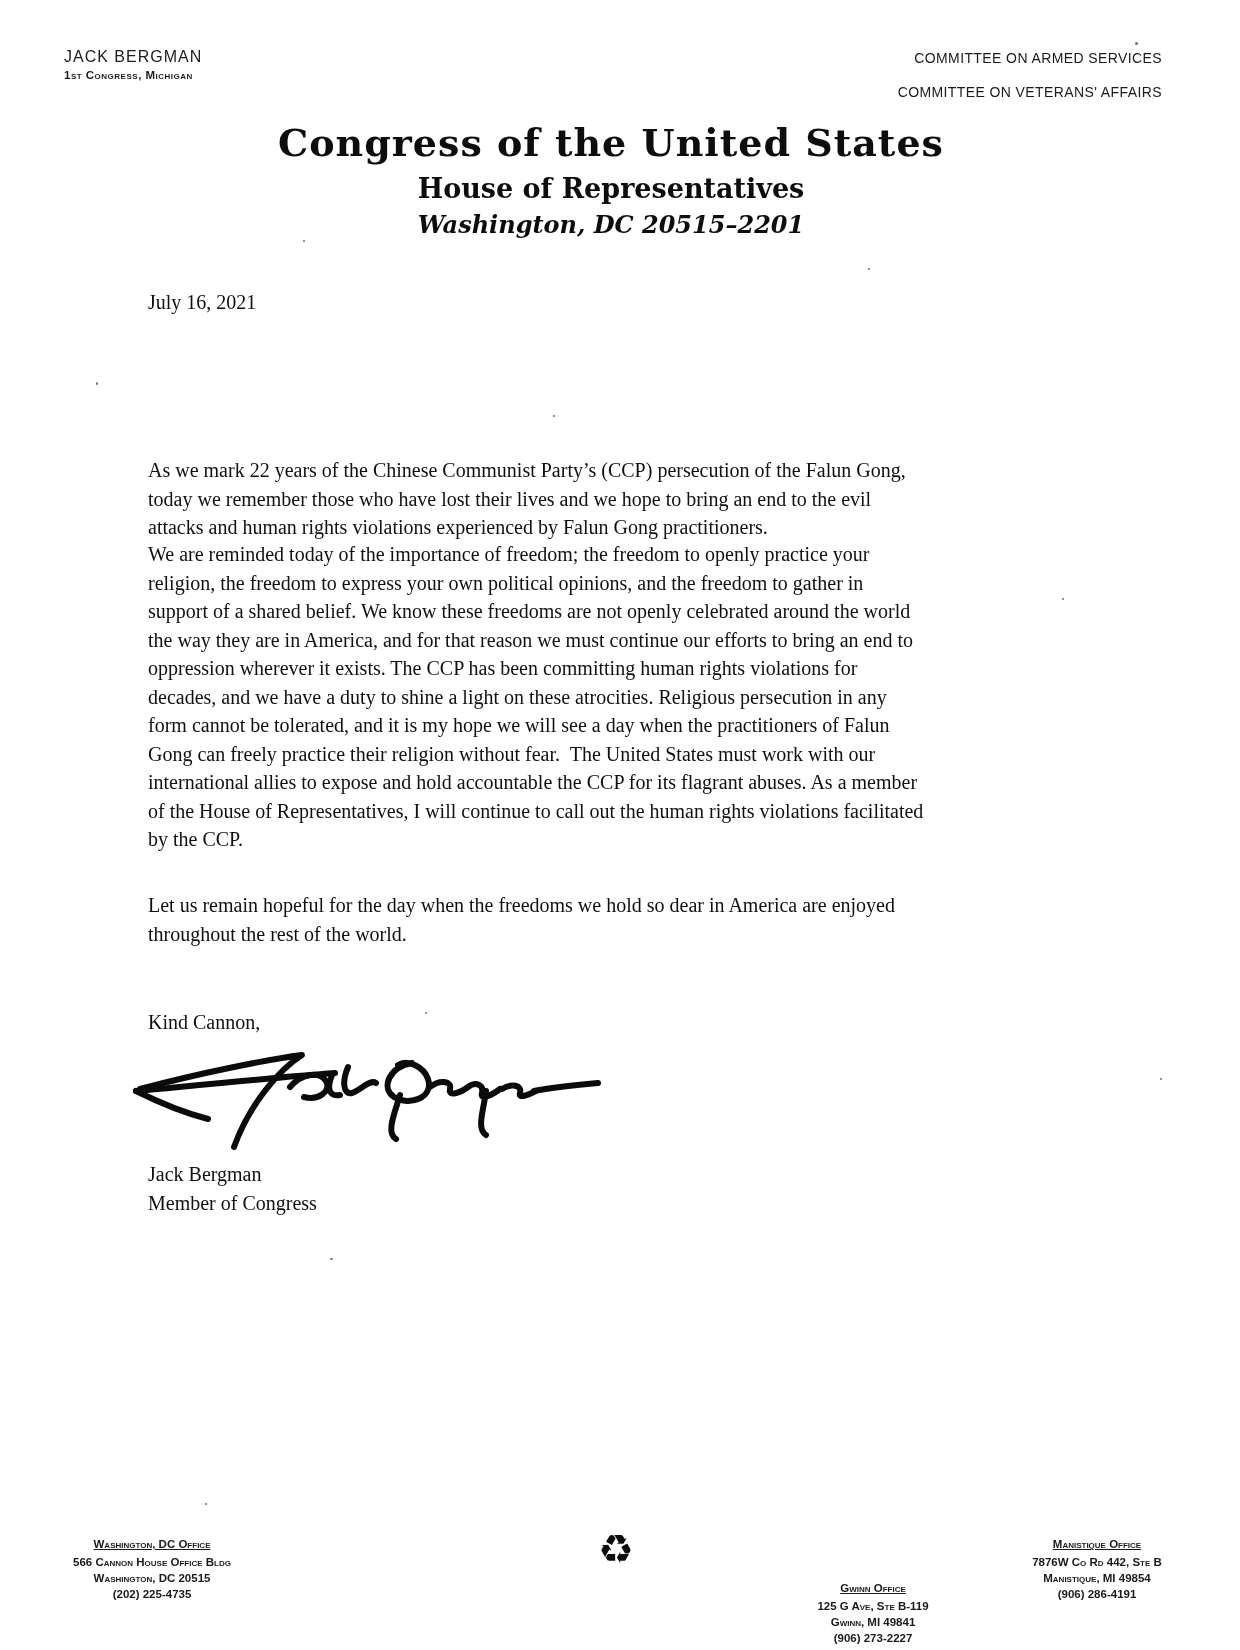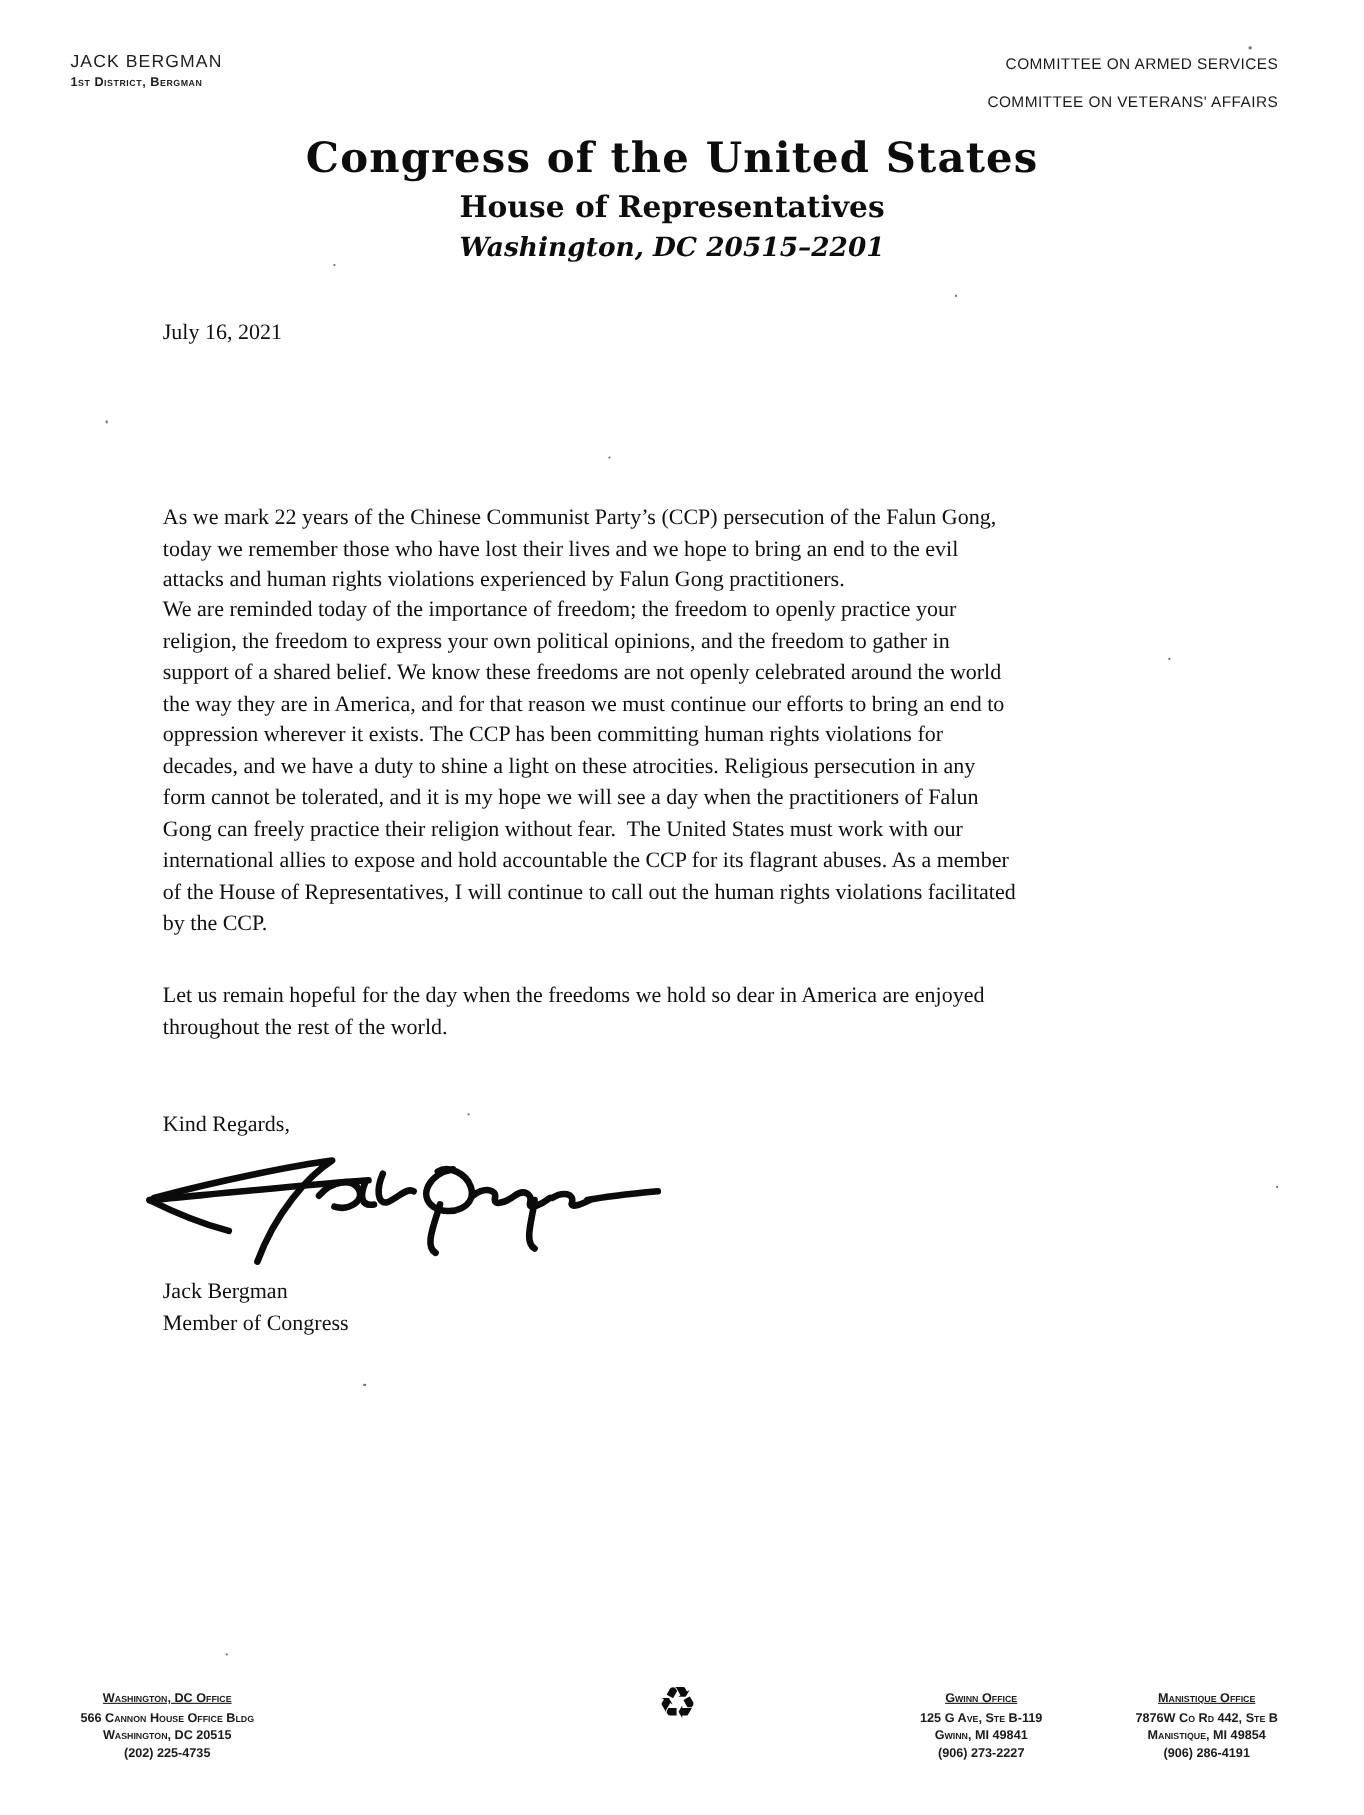--- a/index.html
+++ b/index.html
@@ -54,38 +54,38 @@
   
   .office {
     position: absolute; top: 1536px; width: 240px;
     text-align: center; font-family: "Liberation Sans", sans-serif;
     font-size: 11.5px; line-height: 16px; font-weight: 600;
     font-variant: small-caps; color:#1a1a1a;
   }
   .office .office-title { text-decoration: underline; margin-bottom: 2px; }
   .office-1 { left: 32px; }
   .office-2 { left: 272px; }
-  .office-3 { left: 772px; }
+  .office-3 { left: 753px; margin-top: 44px; }
   .office-4 { left: 977px; }
   .recycle {
     position: absolute; left: 598px; top: 1526px;
     font-size: 40px; color:#0c0c0c;
     font-family: "DejaVu Sans", sans-serif;
   }
   
   .speck { position: absolute; border-radius: 50%; background:#6f6f6f; }
 </style>
 </head>
 <body>
 
 <div class="page">
 
   <div class="sender">
     <div class="sender-name">JACK BERGMAN</div>
-    <div class="sender-district">1st District, Bergman</div>
+    <div class="sender-district">1st Congress, Michigan</div>
   </div>
 
   <div class="committees">
     <div>COMMITTEE ON ARMED SERVICES</div>
     <div>COMMITTEE ON VETERANS' AFFAIRS</div>
   </div>
 
   <div class="letterhead">
     <div class="lh-title">Congress of the United States</div>
     <div class="lh-sub">House of Representatives</div>
@@ -102,21 +102,21 @@
 the way they are in America, and for that reason we must continue our efforts to bring an end to
 oppression wherever it exists. The CCP has been committing human rights violations for
 decades, and we have a duty to shine a light on these atrocities. Religious persecution in any
 form cannot be tolerated, and it is my hope we will see a day when the practitioners of Falun
 Gong can freely practice their religion without fear.  The United States must work with our
 international allies to expose and hold accountable the CCP for its flagrant abuses. As a member
 of the House of Representatives, I will continue to call out the human rights violations facilitated
 by the CCP.</div>
   <div class="body-block para p3">Let us remain hopeful for the day when the freedoms we hold so dear in America are enjoyed
 throughout the rest of the world.</div>
-  <div class="body-block closing">Kind Regards,</div>
+  <div class="body-block closing">Kind Cannon,</div>
 
   <div class="signature">
     <svg viewBox="0 0 480 140" xmlns="http://www.w3.org/2000/svg">
       <g fill="none" stroke="#0b0b0b" stroke-width="6" stroke-linecap="round" stroke-linejoin="round">
 
         <path d="M10,64 C70,48 140,34 172,30 C150,44 120,78 104,122"></path>
         <path d="M6,66 C70,60 150,52 205,48"></path>
         <path d="M6,66 C30,78 55,88 78,94"></path>
 
         <path d="M160,62 C172,48 190,46 196,56 C202,66 188,76 174,72"></path>

